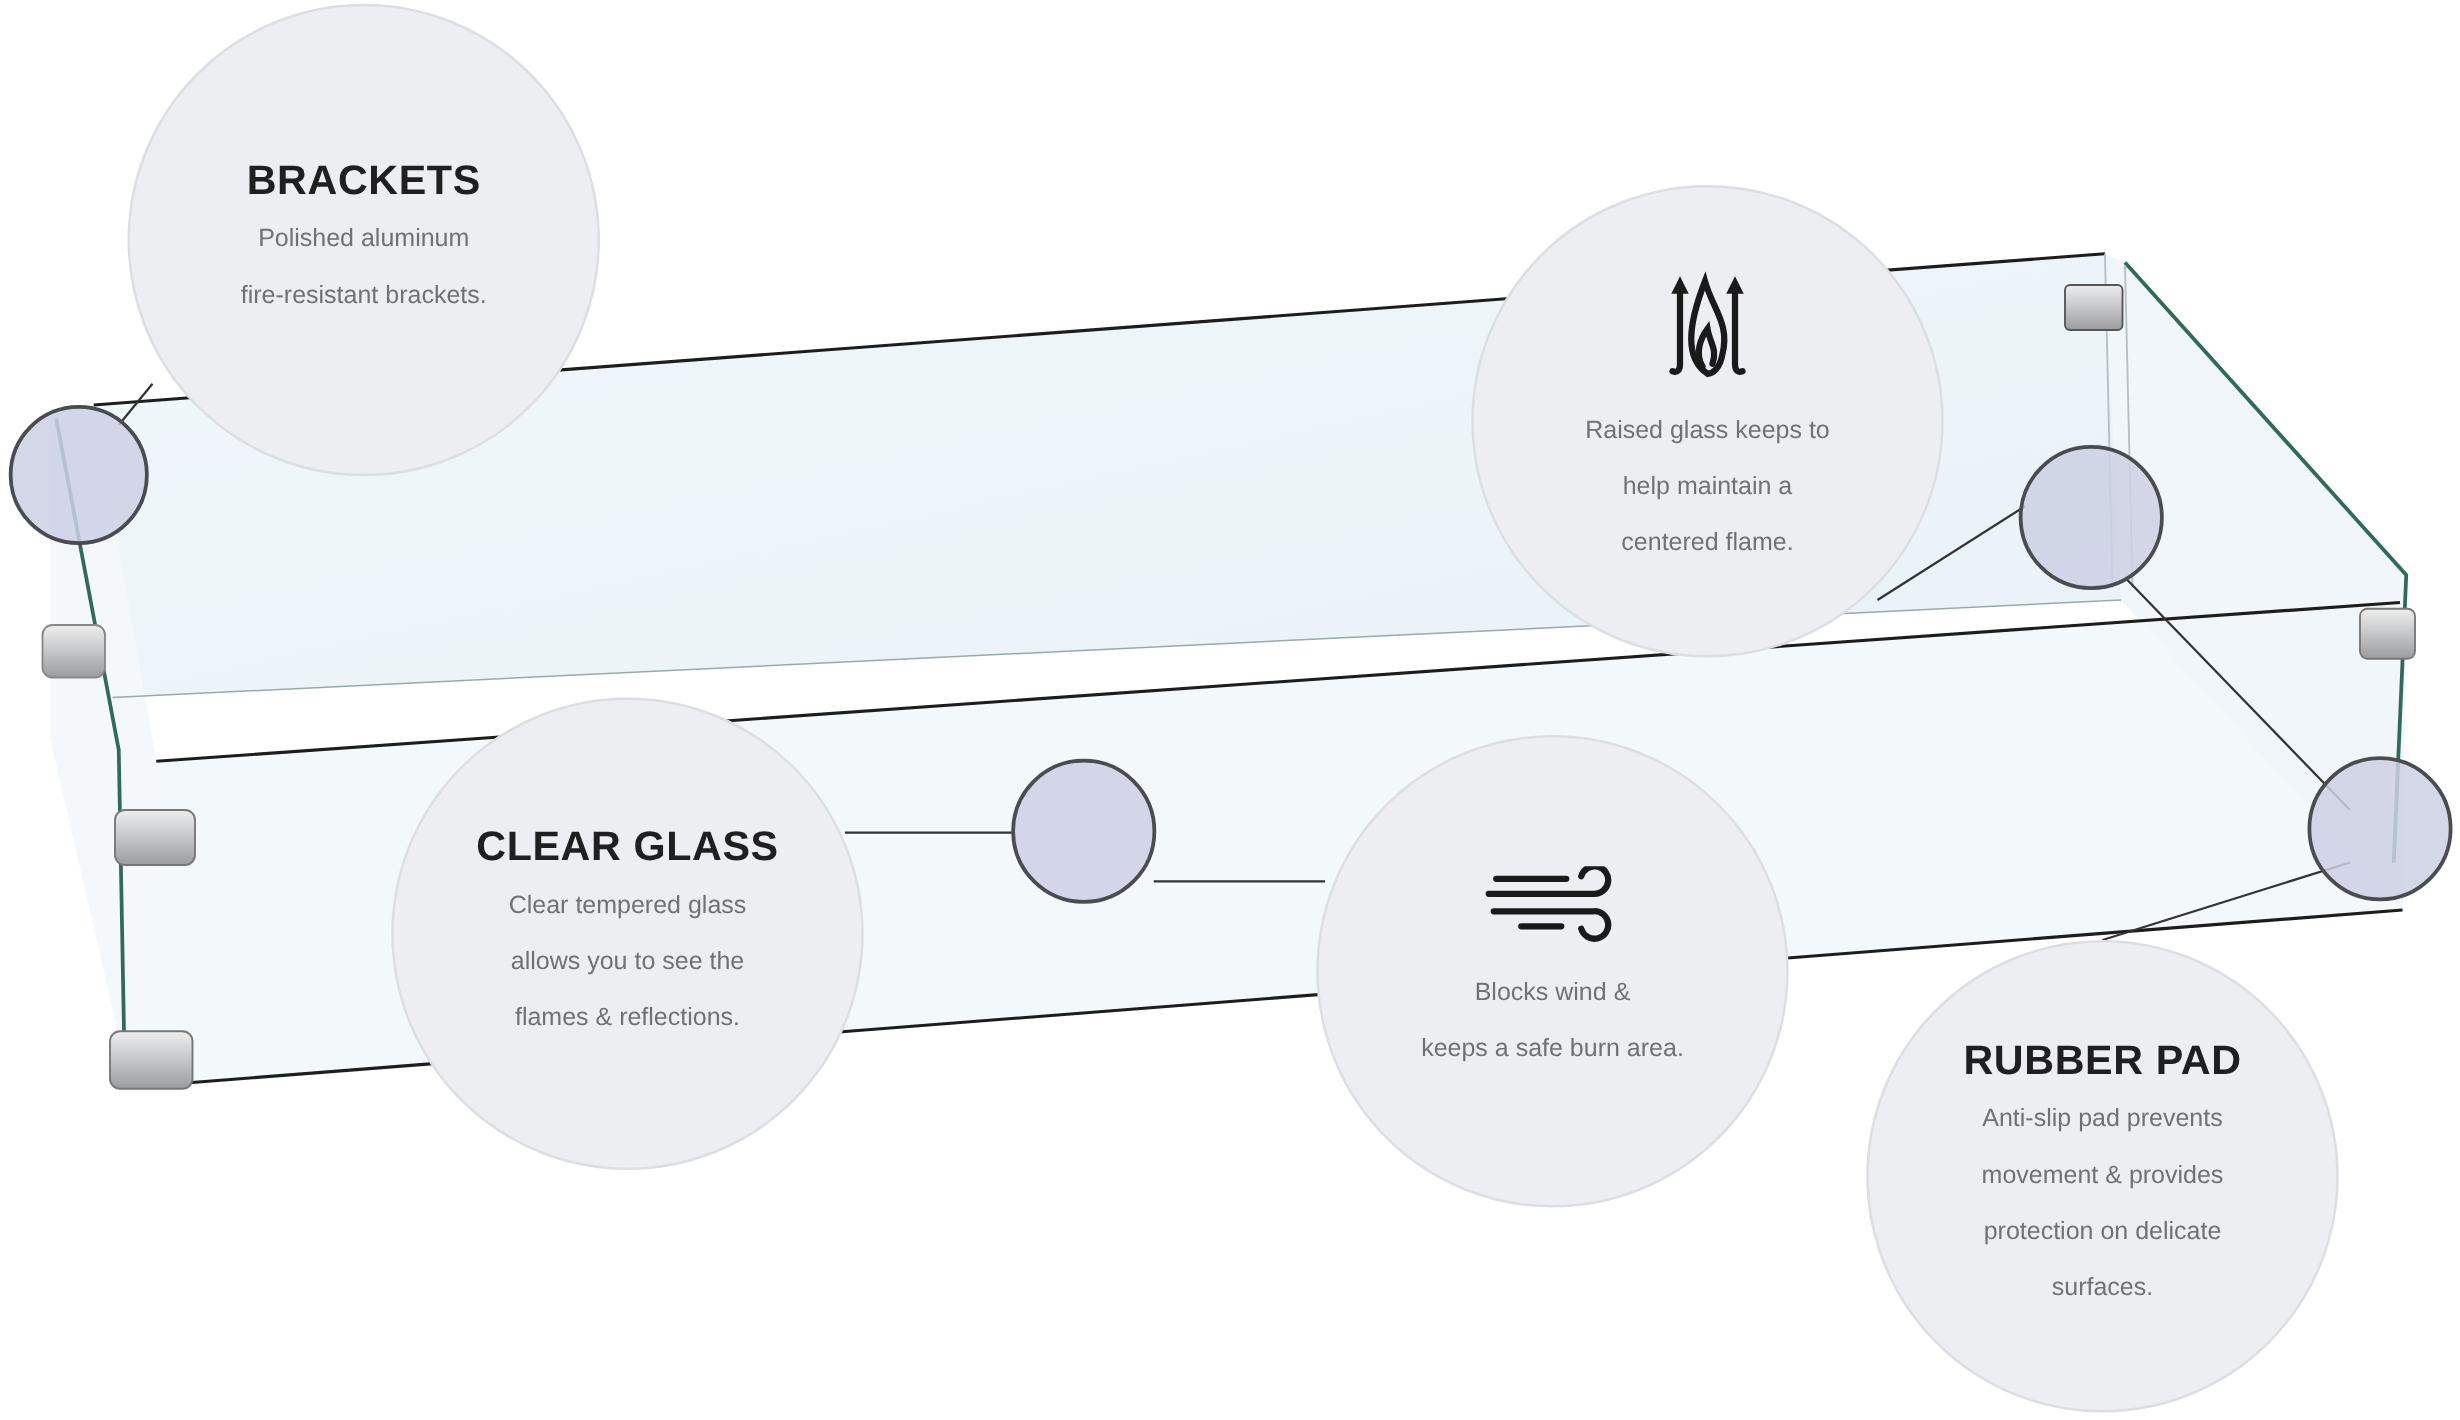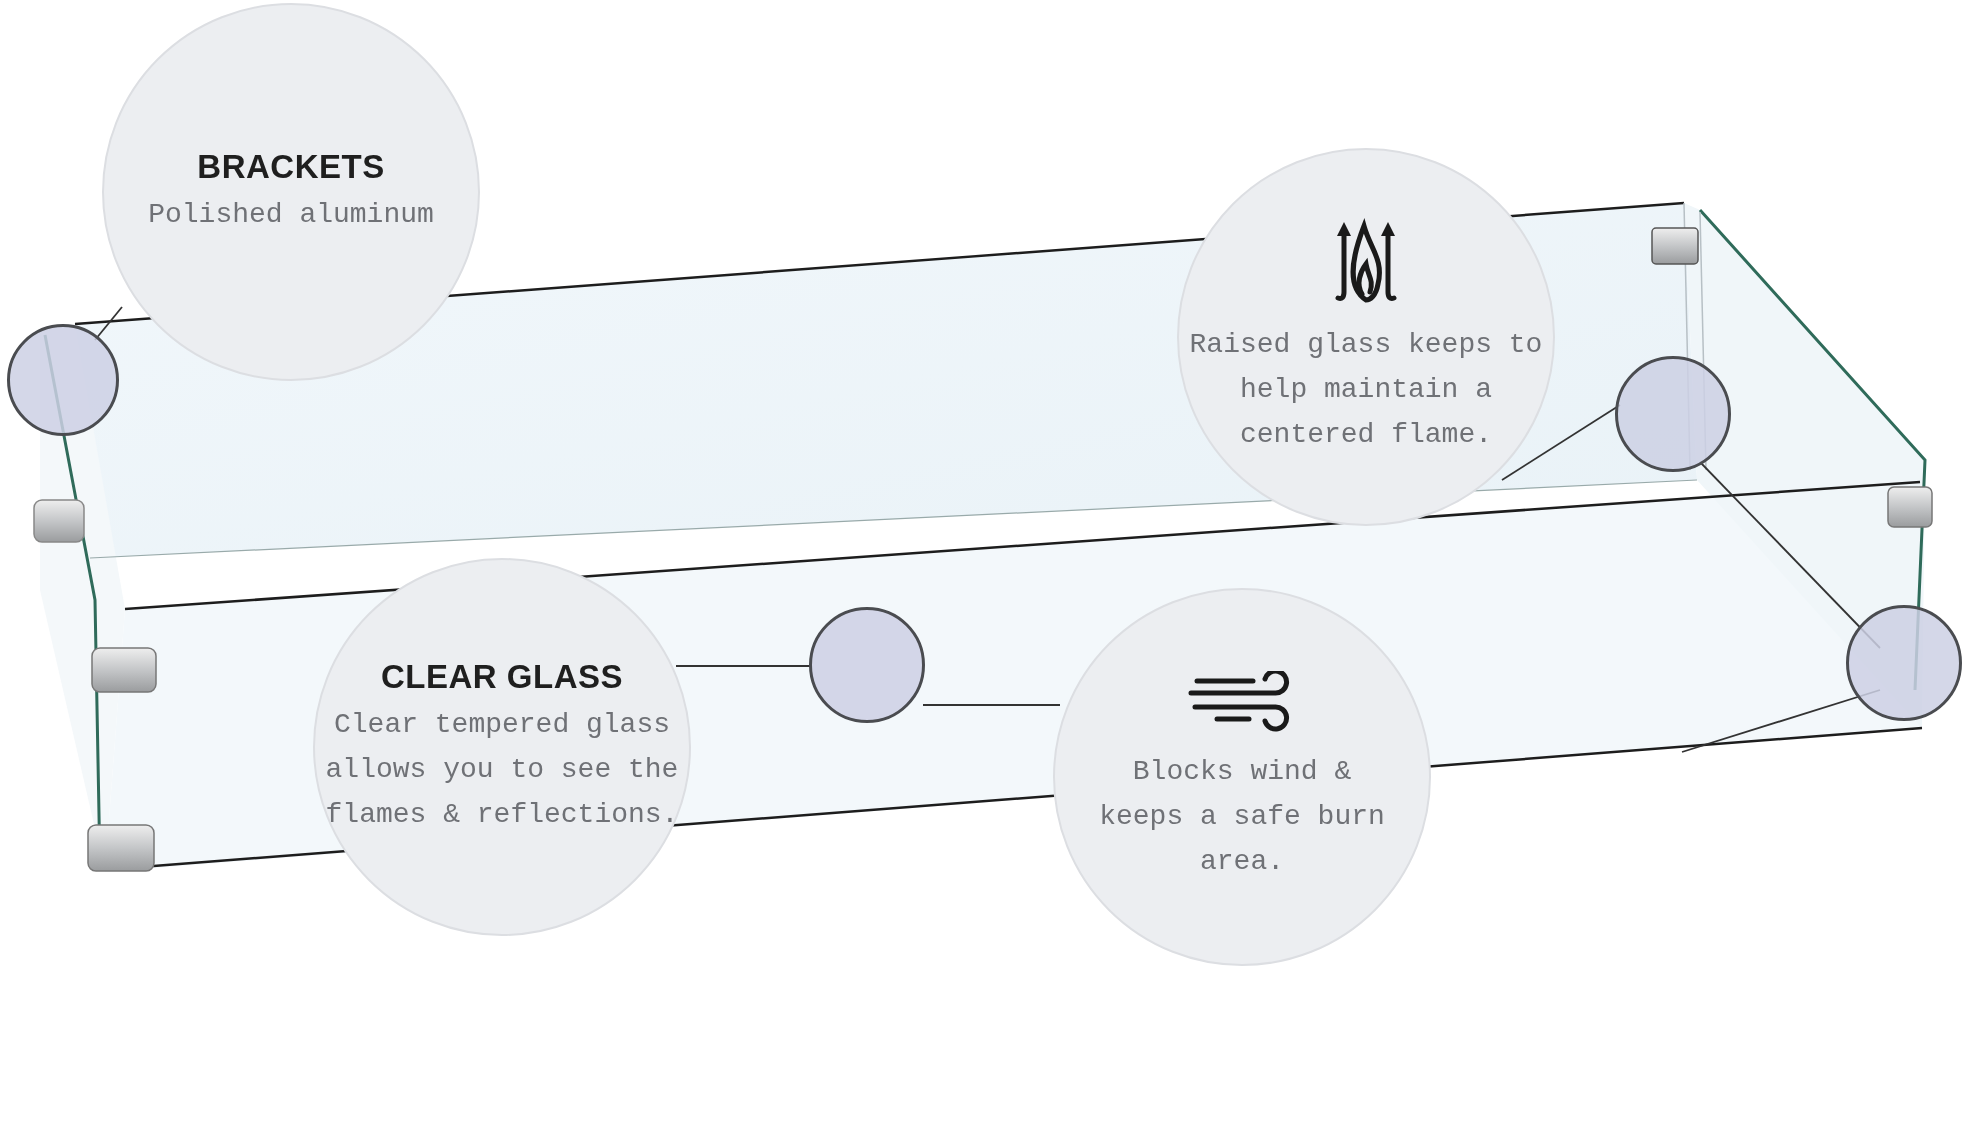--- a/index.html
+++ b/index.html
@@ -12,21 +12,21 @@
     background: #eceef1;
     border: 2px solid #dcdee2;
     box-sizing: border-box;
     display: flex; flex-direction: column; align-items: center; justify-content: center;
     text-align: center;
   }
   .feature .title {
     font-weight: 700; color: #1f1f1f; font-size: 33px; letter-spacing: 0.5px; margin-bottom: 6px;
   }
   .feature .body {
-    color: #6f7176; font-size: 28px; line-height: 45px; font-family: Liberation Mono, monospace;
+    color: #6f7176; font-size: 20px; line-height: 45px;
   }
   .feature .icon { margin-bottom: 10px; }
   .callout {
     position: absolute; border-radius: 50%;
     background: rgba(205,208,228,0.85);
     border: 3px solid #4a4c50;
     box-sizing: border-box;
   }
 </style>
 </head>
@@ -88,20 +88,21 @@
   </svg>
 
   <div class="callout" style="left:7px; top:324px; width:112px; height:112px;"></div>
   <div class="callout" style="left:809px; top:607px; width:116px; height:116px;"></div>
   <div class="callout" style="left:1615px; top:356px; width:116px; height:116px;"></div>
   <div class="callout" style="left:1846px; top:605px; width:116px; height:116px;"></div>
 
   <div class="feature" style="left:102px; top:3px; width:378px; height:378px;">
     <div class="title">BRACKETS</div>
     <div class="body">Polished aluminum</div>
+    <div class="body">fire-resistant brackets.</div>
   </div>
 
   <div class="feature" style="left:1177px; top:148px; width:378px; height:378px;">
     <div class="icon">
       <svg width="80" height="90" viewBox="0 0 80 90">
         <g fill="none" stroke="#1a1a1a" stroke-width="5" stroke-linecap="round">
           <path d="M12,80 Q18,82 18,74 L18,14"></path>
           <path d="M68,80 Q62,82 62,74 L62,14"></path>
           <path d="M40,82 C22,70 24,44 38,8 C44,30 58,42 52,66 C50,78 44,82 40,82 Z"></path>
           <path d="M36,76 C30,66 34,54 40,46 C42,58 48,62 44,74"></path>
@@ -132,14 +133,21 @@
           <path d="M4,22 L88,22 A11,11 0 1 0 78,8"></path>
           <path d="M8,36 L88,36 A11,11 0 1 1 78,50"></path>
           <line x1="30" y1="48" x2="62" y2="48"></line>
         </g>
       </svg>
     </div>
     <div class="body">Blocks wind &amp;</div>
     <div class="body">keeps a safe burn area.</div>
   </div>
 
+  <div class="feature" style="left:1493px; top:752px; width:378px; height:378px;">
+    <div class="title">RUBBER PAD</div>
+    <div class="body">Anti-slip pad prevents</div>
+    <div class="body">movement &amp; provides</div>
+    <div class="body">protection on delicate</div>
+    <div class="body">surfaces.</div>
+  </div>
 
 </div>
 
 </body></html>

